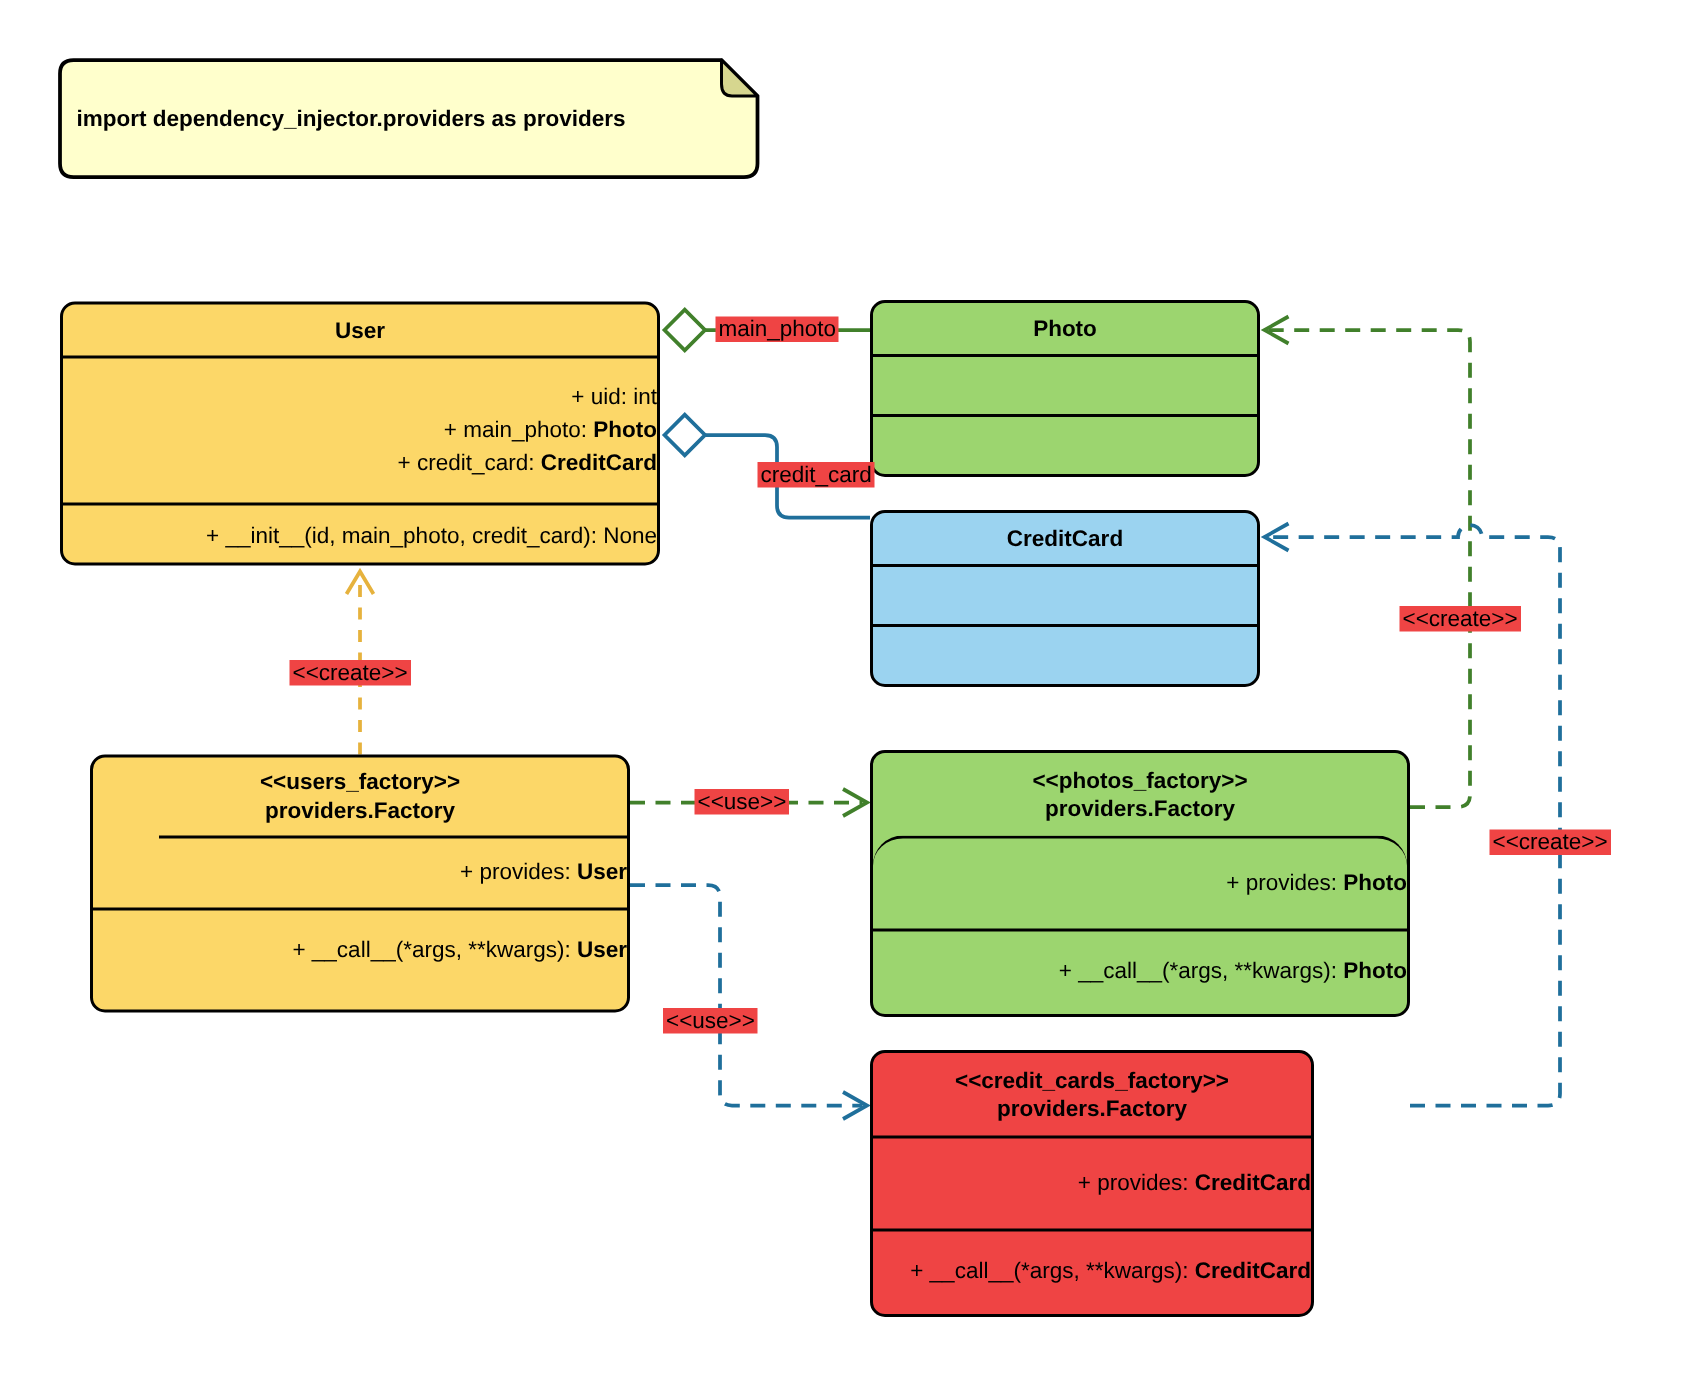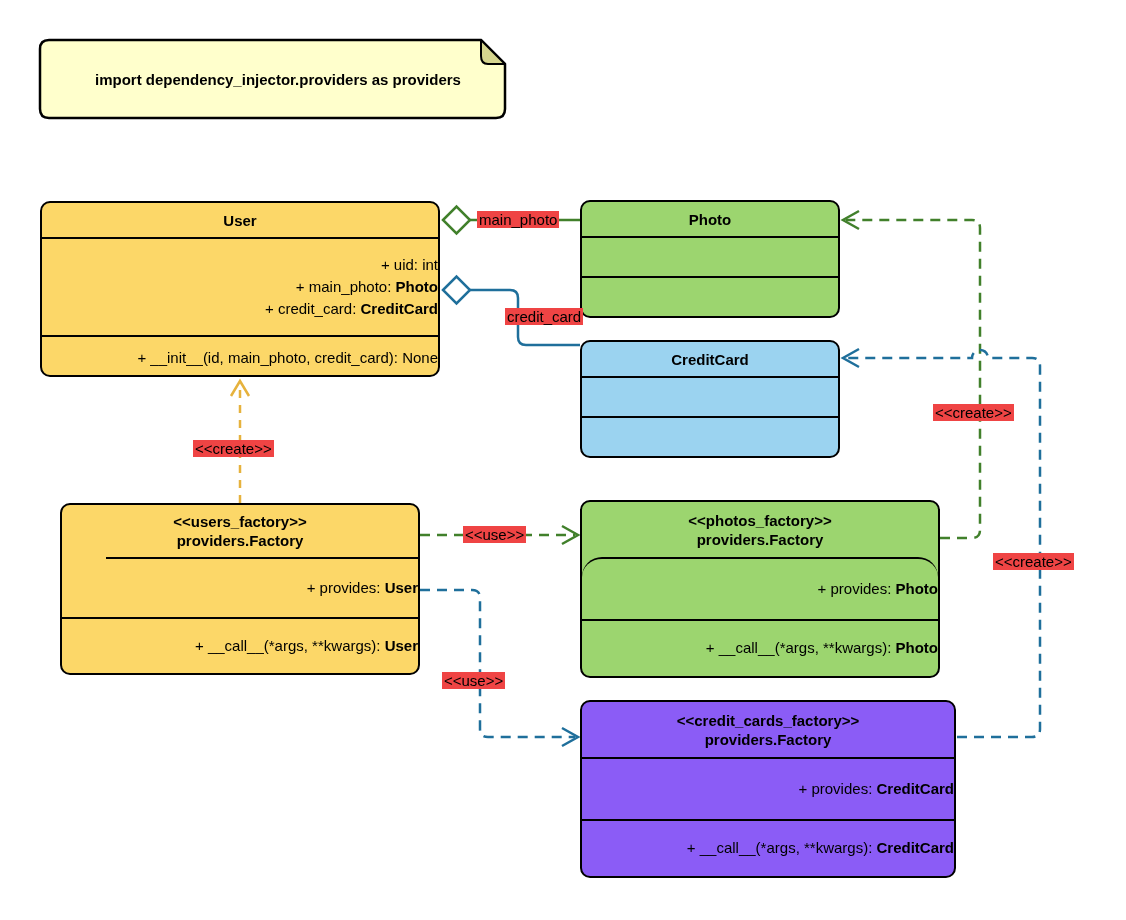--- a/index.html
+++ b/index.html
@@ -50,21 +50,20 @@
     position: absolute;
     left: 40px; top: 40px;
     width: 465px; height: 78px;
     display: flex;
     align-items: center;
     padding-left: 11px;
     box-sizing: border-box;
     font-weight: bold;
     font-size: 15px;
     z-index: 2;
-    justify-content: center;
   }
   .edge-label {
     position: absolute;
     z-index: 3;
     font-size: 15px;
     line-height: 17px;
     background: #ef4444;
     padding: 0 2px;
     white-space: nowrap;
     color: #000;
@@ -158,21 +157,21 @@
     </div>
     <div class="compartment comp-divider" style="height:40px;"></div>
     <div class="compartment comp-divider" style="height:39px;"></div>
   </div>
 
   <div class="uml-box" style="left: 60px; top: 503px; width: 360px; height: 172px; background-color: rgb(252, 215, 104);">
     <div class="compartment title-comp" style="height:52px;">
       <span>&lt;&lt;users_factory&gt;&gt;</span>
       <span>providers.Factory</span>
     </div>
-    <div class="compartment members comp-divider" style="height:60px;margin-left:44px;">
+    <div class="compartment members comp-divider" style="height:48px;margin-left:44px;">
       <div class="member">
         <span>+ provides: </span><span class="t">User</span>
       </div>
     </div>
     <div class="compartment members comp-divider" style="height:55px;">
       <div class="member">
         <span>+ __call__(*args, **kwargs): </span><span class="t">User</span>
       </div>
     </div>
   </div>
@@ -187,21 +186,21 @@
         <span>+ provides: </span><span class="t">Photo</span>
       </div>
     </div>
     <div class="compartment members comp-divider" style="height:56px;">
       <div class="member">
         <span>+ __call__(*args, **kwargs): </span><span class="t">Photo</span>
       </div>
     </div>
   </div>
 
-  <div class="uml-box" style="left: 580px; top: 700px; width: 376px; height: 178px; background-color: #8b5cf6;">
+  <div class="uml-box" style="left: 580px; top: 700px; width: 296px; height: 178px; background-color: #ef4444;">
     <div class="compartment title-comp" style="height:55px;">
       <span>&lt;&lt;credit_cards_factory&gt;&gt;</span>
       <span>providers.Factory</span>
     </div>
     <div class="compartment members comp-divider" style="height:62px;">
       <div class="member">
         <span>+ provides: </span><span class="t">CreditCard</span>
       </div>
     </div>
     <div class="compartment members comp-divider" style="height:56px;">

